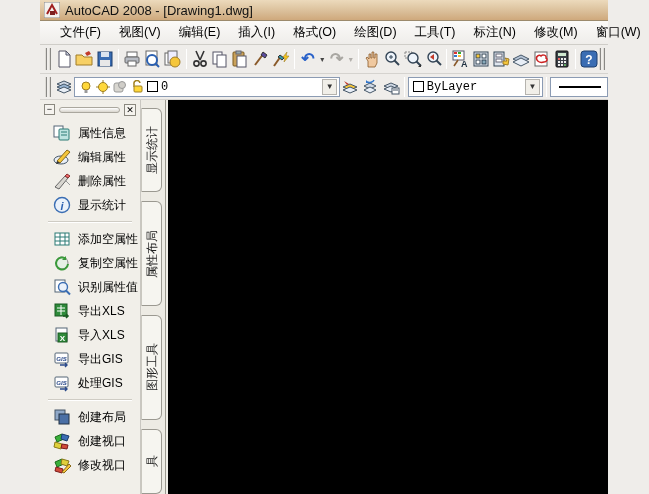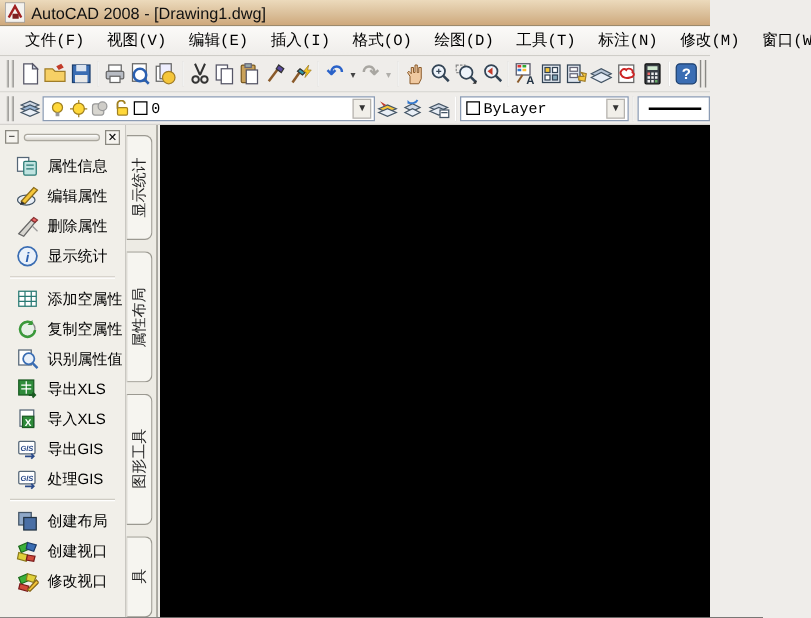--- a/index.html
+++ b/index.html
@@ -1,28 +1,28 @@
 <!DOCTYPE html>
 <html><head>
 <meta charset="utf-8">
 <style>
   * { margin:0; padding:0; box-sizing:border-box; }
   html,body { width:649px; height:494px; overflow:hidden; }
   body { font-family:"Liberation Sans", sans-serif; font-size:12px; color:#000; background:#efedea; }
-  .win { width:568px; height:494px; display:flex; flex-direction:column; }
+  .win { width:568px; height:494px; display:flex; flex-direction:column;margin-left:40px; }
 
   
   .titlebar { height:21px; background:linear-gradient(#ecdabc,#d9bd97 60%,#cfa97c); border-bottom:1px solid #9c8a6c;
               display:flex; align-items:center; padding-left:4px; gap:5px; flex:0 0 21px; }
   .titlebar .ttl { font-size:13px; color:#111; }
   .app-ico { width:16px; height:16px; flex:0 0 16px; }
 
   
   .menubar { height:24px; background:linear-gradient(#fbfaf8,#efedea); border-bottom:1px solid #cfcdc8;
-             display:flex; align-items:center; padding-left:3px; flex:0 0 24px;font-family:Liberation Mono, monospace; }
+             display:flex; align-items:center; padding-left:3px; flex:0 0 24px; }
   .menu-ico { width:20px; height:18px; margin-right:8px; }
   .mitem { padding:3px 9px; font-size:12.5px; cursor:default; white-space:nowrap; }
 
   
   .tb { background:#efedea; display:flex; align-items:center; border-bottom:1px solid #d5d3cf; }
   .tb2 { height:29px; flex:0 0 29px; padding-left:2px; }
   .tb3 { height:26px; flex:0 0 26px; padding-left:2px; }
   .grip { width:6px; height:80%; margin:0 3px; border-left:2px ridge #dddbd6; border-right:2px ridge #dddbd6; }
   .tsep { width:1px; height:20px; background:#b9b7b2; border-right:1px solid #fff; margin:0 3px; }
   .ticon { width:22px; height:22px; display:flex; align-items:center; justify-content:center; border:1px solid transparent; }

